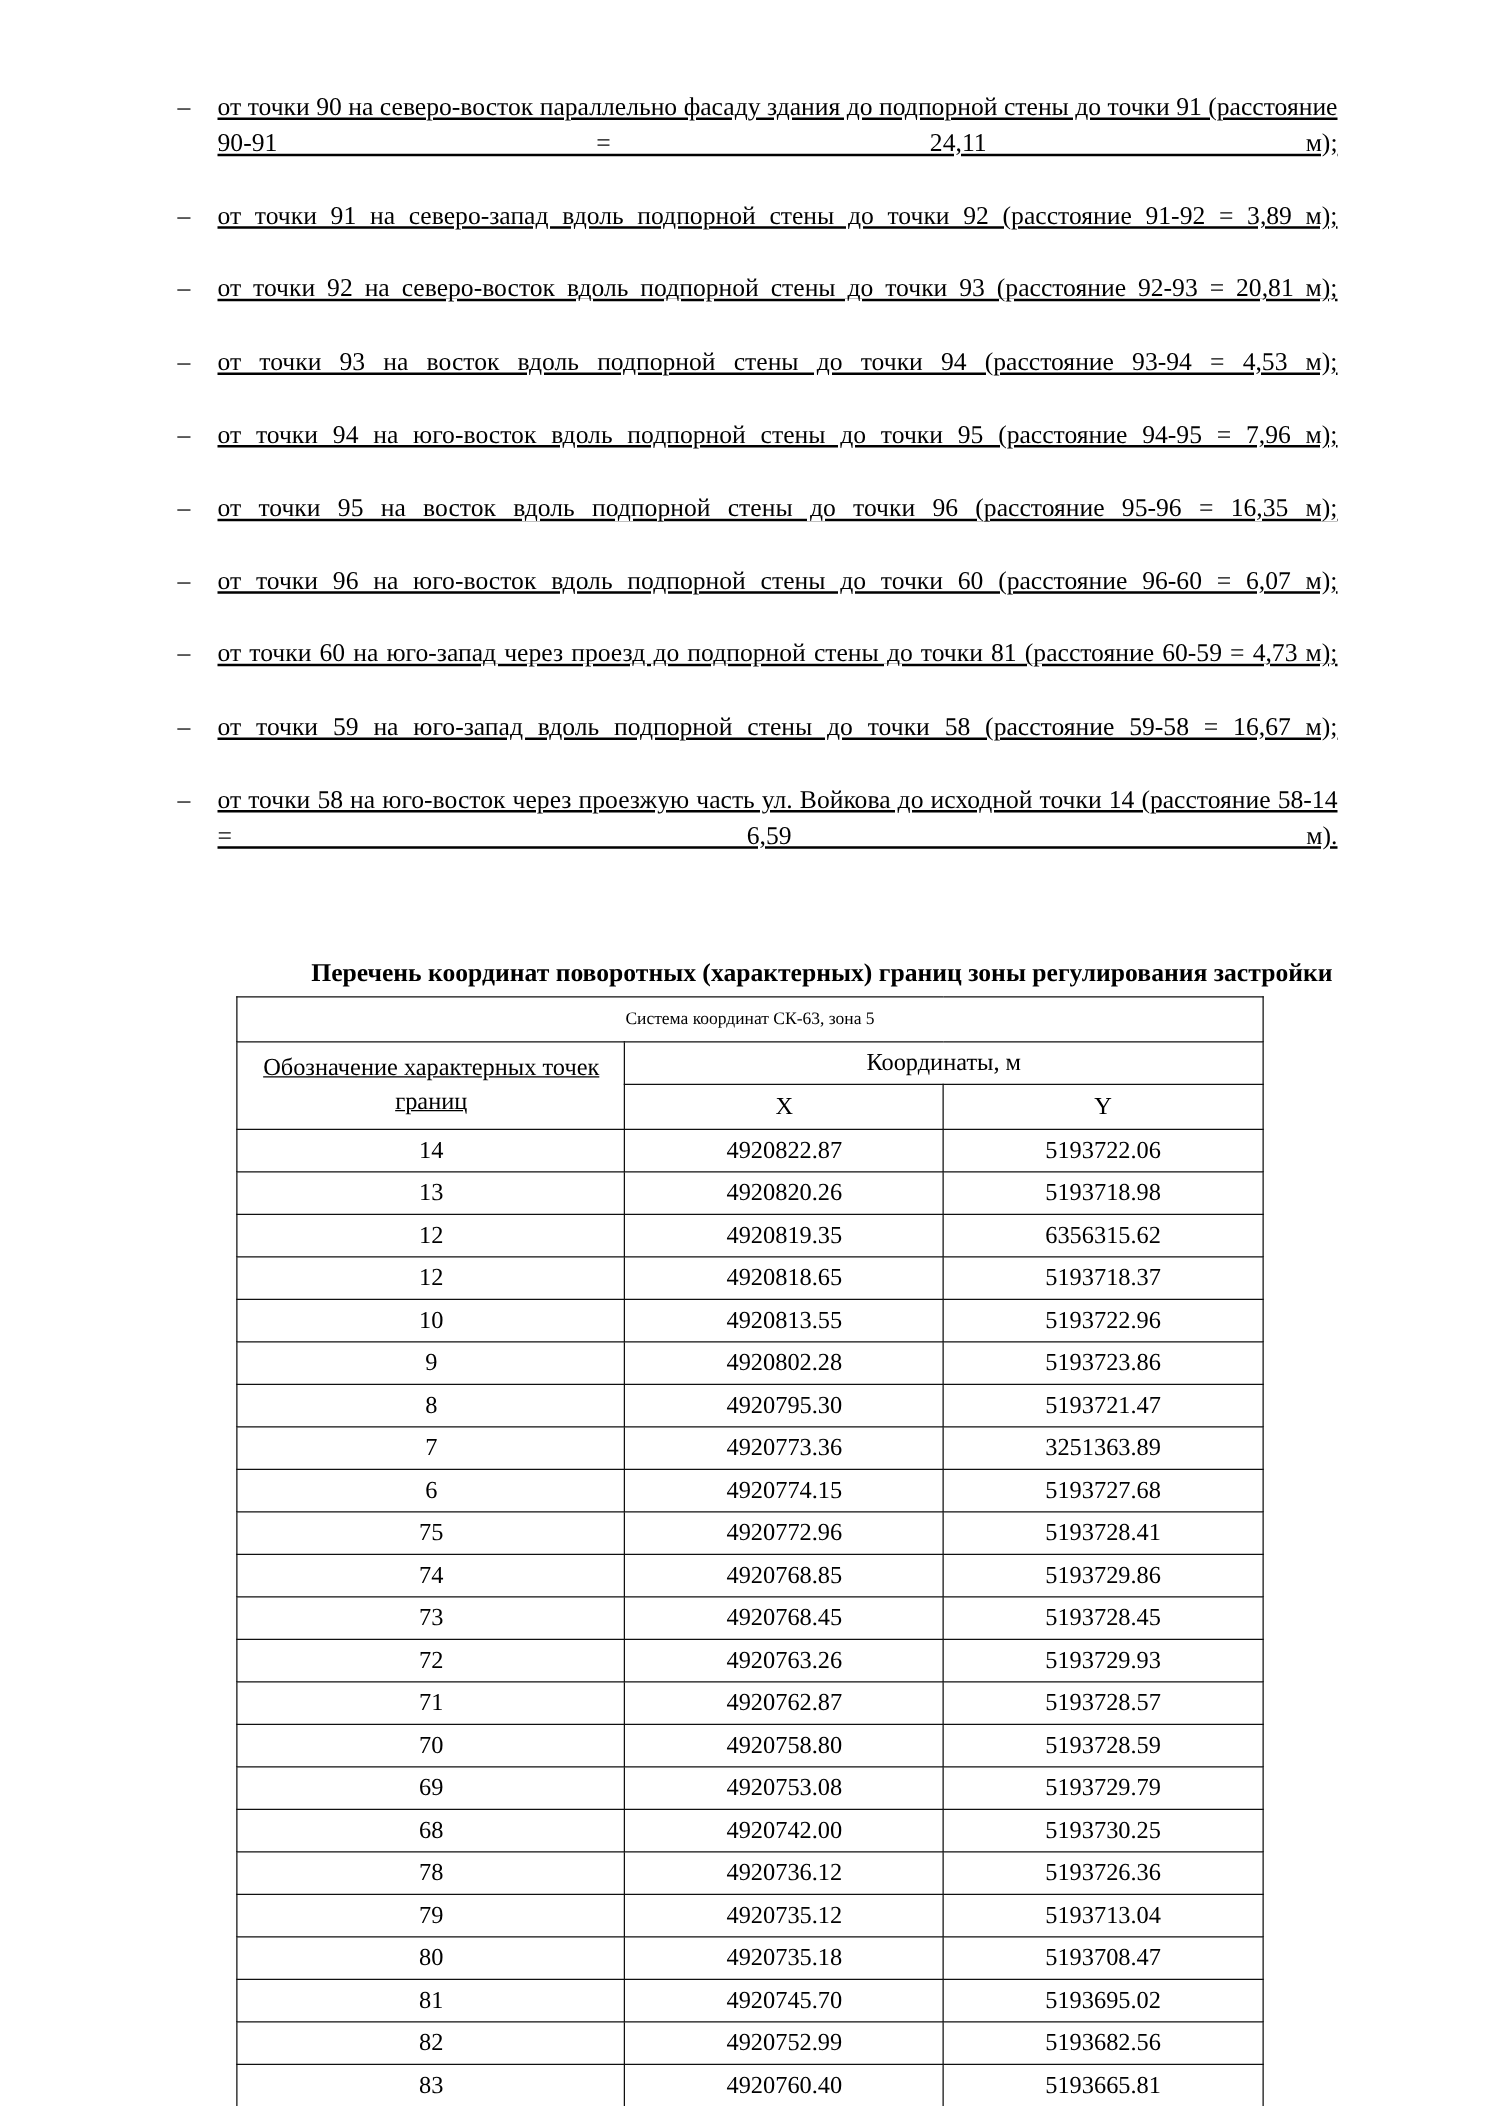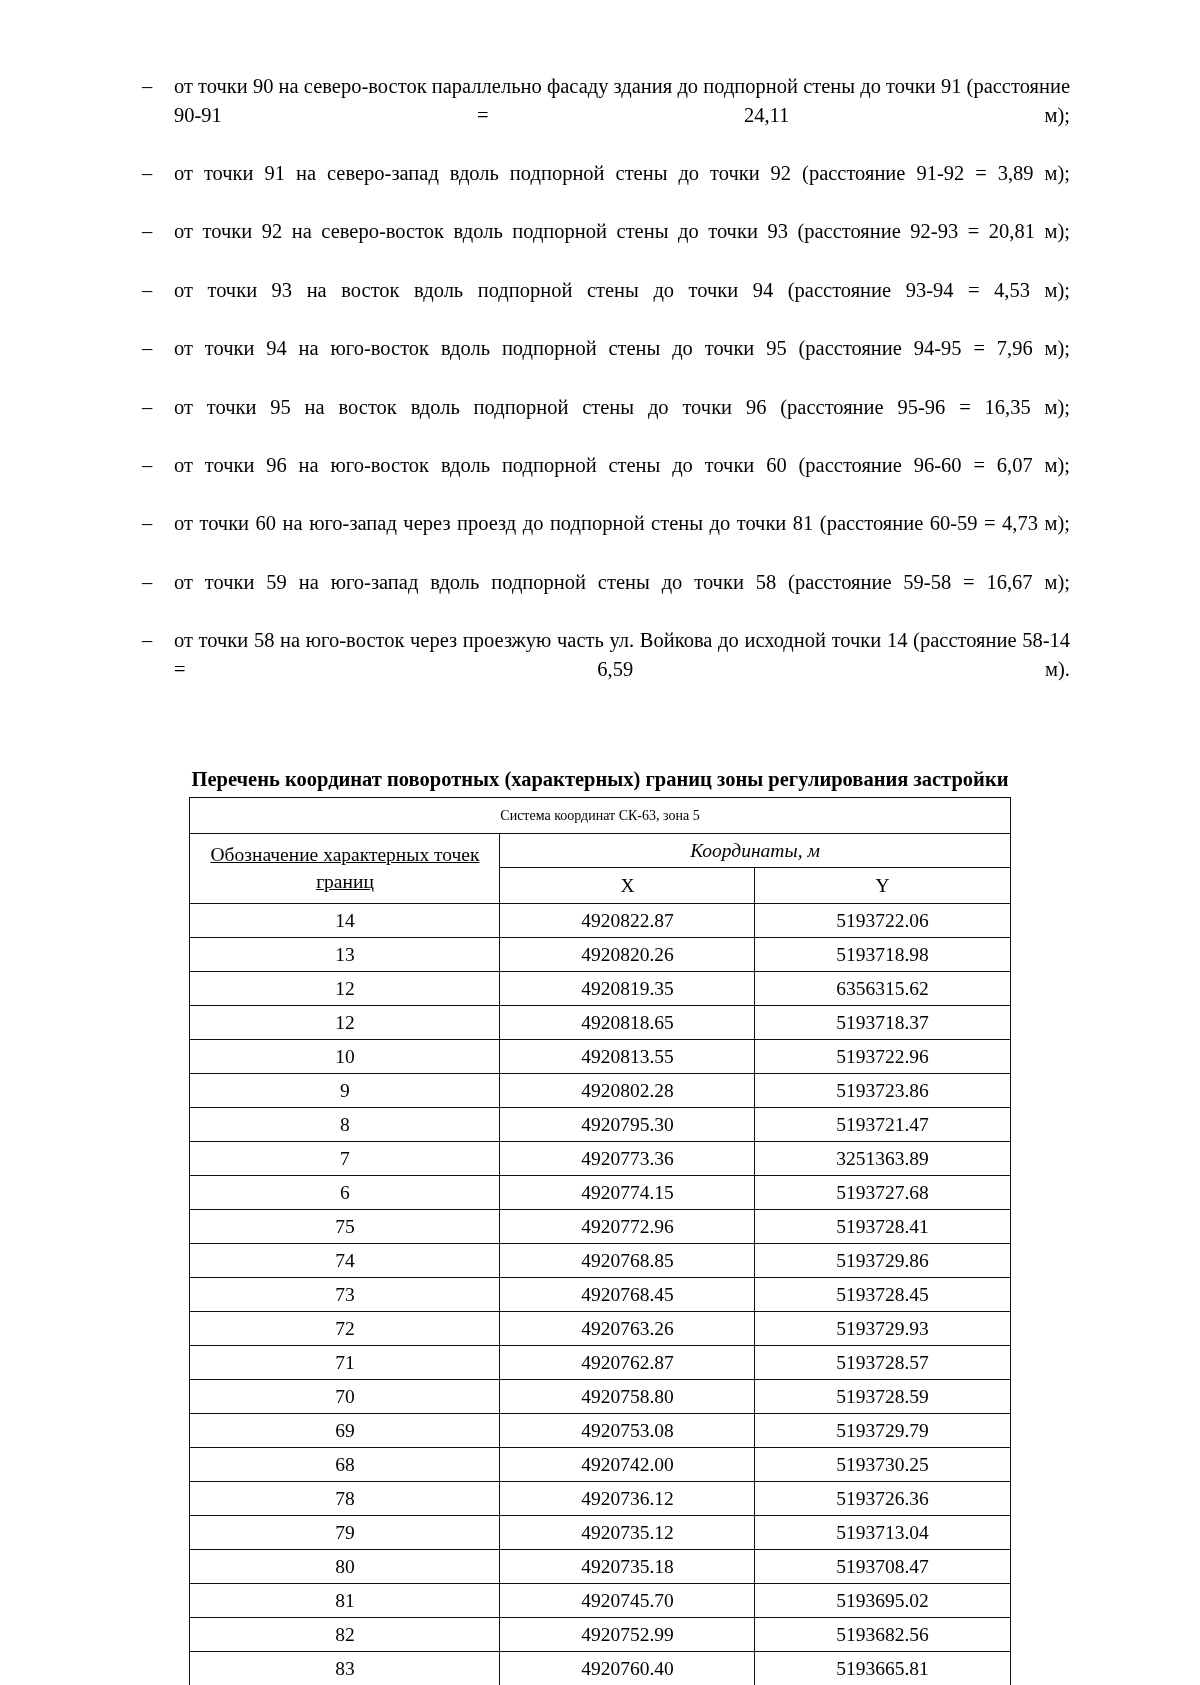--- a/index.html
+++ b/index.html
@@ -43,34 +43,35 @@
     padding-left: 12px;
     box-sizing: border-box;
     font-size: 20.5px;
     line-height: 1.40;
   }
   .bullet-text {
     flex: 1 1 auto;
     text-align: justify;
     text-justify: inter-word;
     hyphens: none;
+    text-decoration: underline;
   }
   .bullet-text::after {
     content: "";
     display: inline-block;
     width: 100%;
   }
 
   
   .table-title {
     margin-top: 54px;
     font-weight: bold;
     font-size: 20.5px;
     line-height: 1.32;
-    text-align: center;
+    text-align: right;
     padding: 0 4px;
   }
   .table-title .line2 {
     display: block;
   }
 
   
   table.coords {
     margin: 4px auto 0 auto;
     border-collapse: collapse;
@@ -92,21 +93,20 @@
   }
   th.point-header {
     width: 310px;
     height: 66px;
     line-height: 1.38;
     padding: 2px 10px;
     text-decoration: underline;
   }
   th.coord-group {
     height: 31px;
-    font-style: italic;
   }
   th.xy {
     height: 33px;
   }
   td.point-cell,
   td.x-cell,
   td.y-cell {
     height: 31px;
   }
   col.c-point { width: 310px; }

